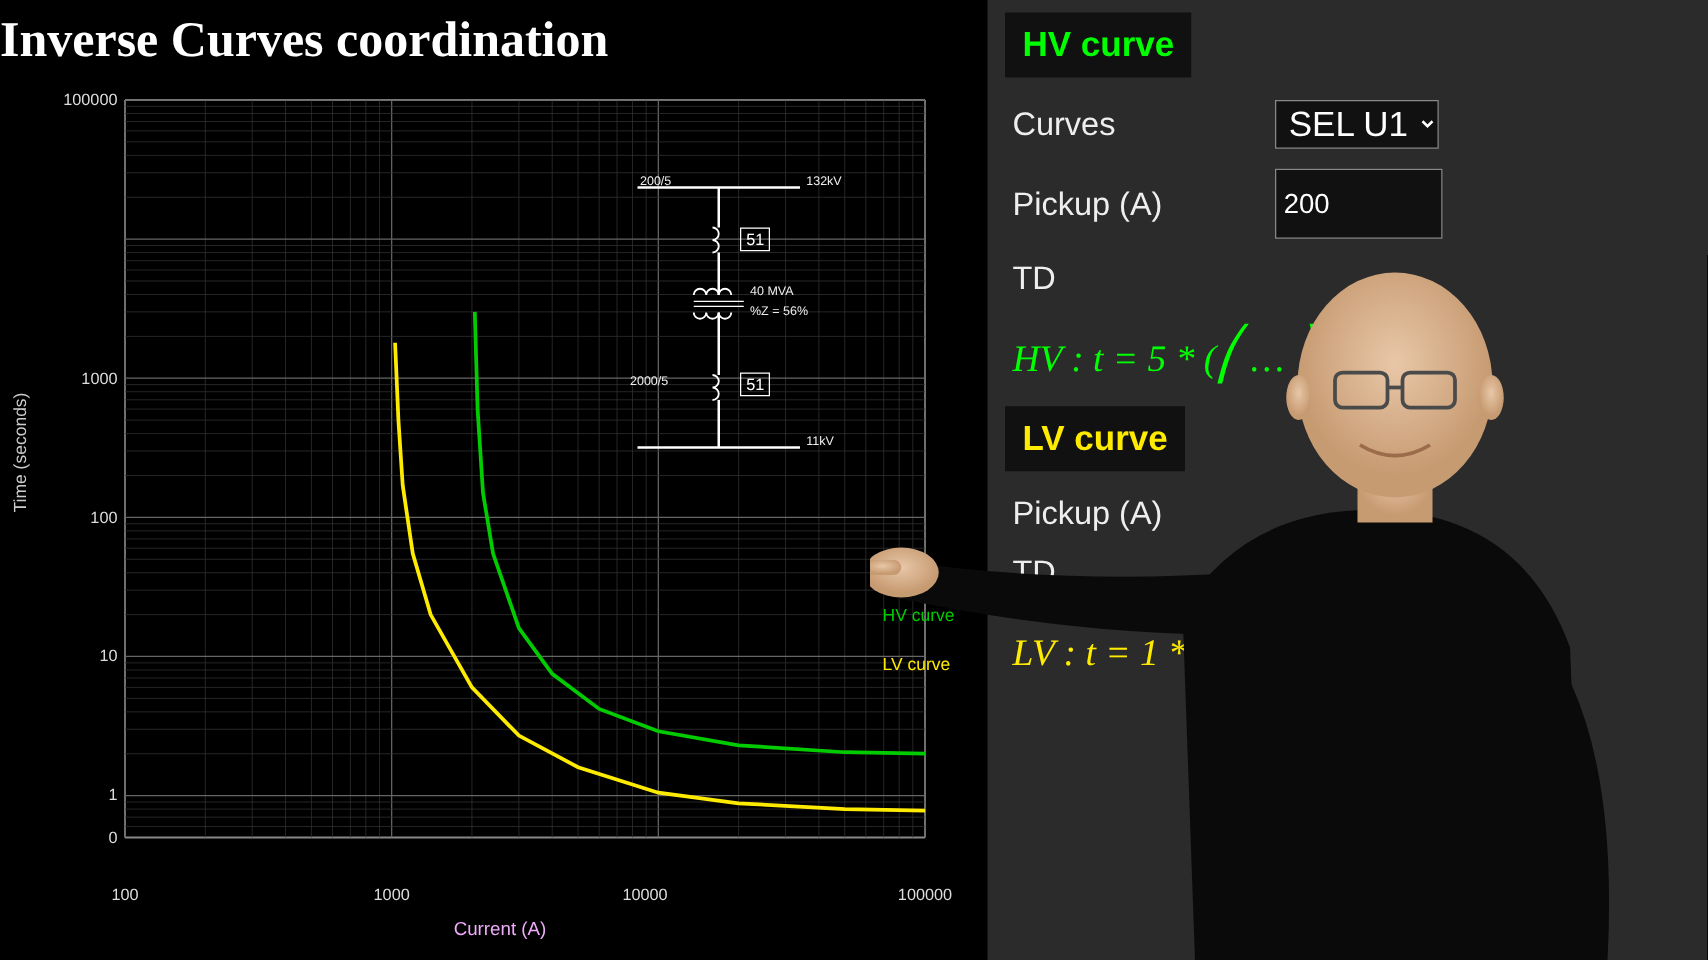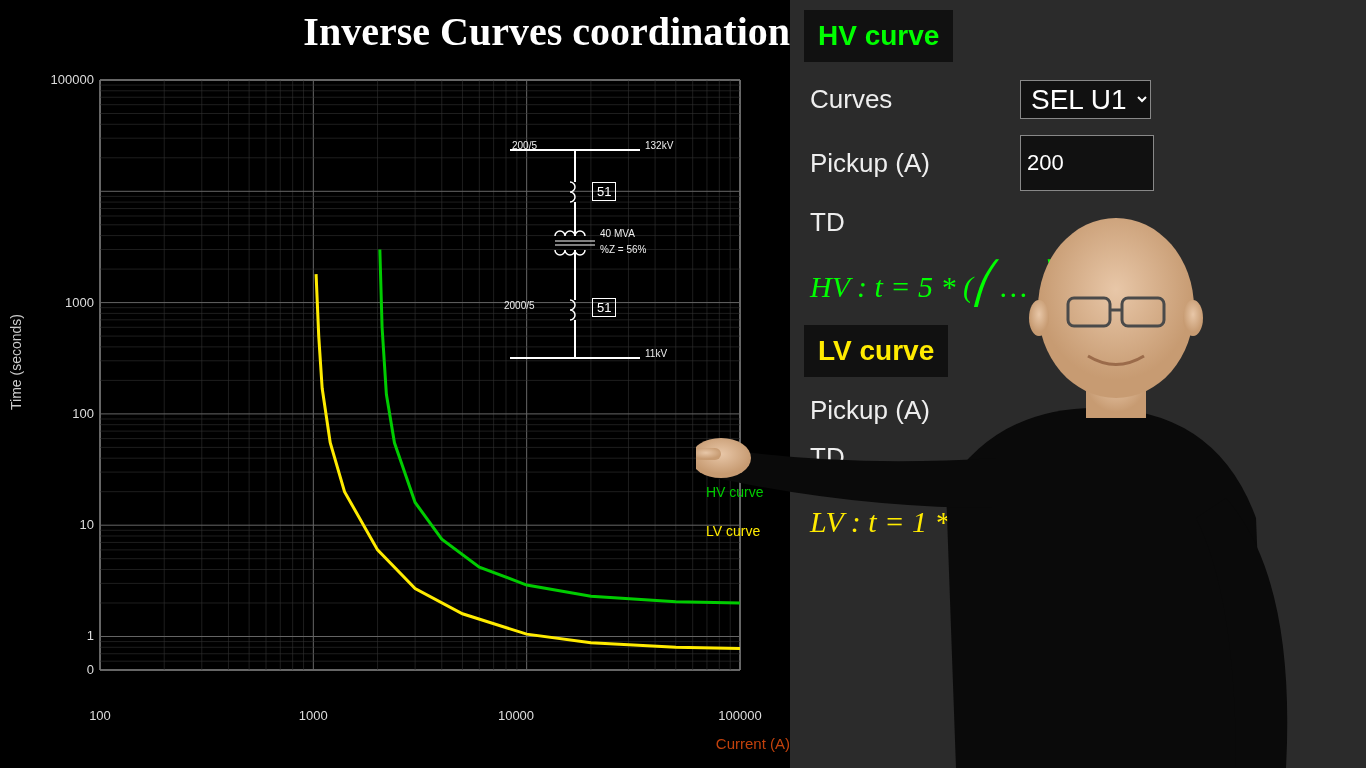--- a/index.html
+++ b/index.html
@@ -1,20 +1,20 @@
 <!DOCTYPE html>
 <html><head>
 <meta charset="utf-8">
 <style>
   html,body{margin:0;padding:0;background:#000;color:#fff;font-family:Arial,Helvetica,sans-serif;width:1366px;height:768px;overflow:hidden}
   .stage{position:relative;width:1366px;height:768px;background:#000}
-  .title{position:absolute;left:0;top:8px;width:790px;text-align:right;font-family:"Times New Roman",serif;font-weight:700;font-size:40px}
+  .title{position:absolute;left:0;top:8px;width:790px;text-align:left;font-family:"Times New Roman",serif;font-weight:700;font-size:40px}
   .chart-wrap{position:absolute;left:10px;top:60px;width:780px;height:700px}
   .ylabel{position:absolute;left:-2px;top:350px;transform:rotate(-90deg);transform-origin:left top;font-size:14px;color:#ccc}
-  .xlabel{position:absolute;left:0;bottom:8px;width:100%;text-align:right;font-size:15px;color:#c2410c}
+  .xlabel{position:absolute;left:0;bottom:8px;width:100%;text-align:center;font-size:15px;color:#f0abfc}
   svg.plot{position:absolute;left:50px;top:10px;width:690px;height:640px}
   .ytick{position:absolute;right:696px;font-size:13px;color:#ddd;text-align:right;width:50px}
   .xtick{position:absolute;top:648px;font-size:13px;color:#ddd;text-align:center;width:60px}
   .panel{position:absolute;left:790px;top:0;width:576px;height:768px;background:#2b2b2b}
   .sec-title{font-size:28px;font-weight:700;padding:10px 14px;display:inline-block;margin:10px 14px;background:#111}
   .row{display:flex;align-items:center;padding:8px 20px;font-size:26px;color:#eee}
   .row .lab{flex:0 0 210px}
   .sel{background:#111;color:#fff;border:1px solid #888;font-size:28px;padding:2px 6px}
   .inp{background:#111;color:#fff;border:1px solid #888;font-size:22px;padding:14px 6px;width:120px}
   .eq{font-family:"Times New Roman",serif;font-style:italic;font-size:30px;padding:14px 20px}

